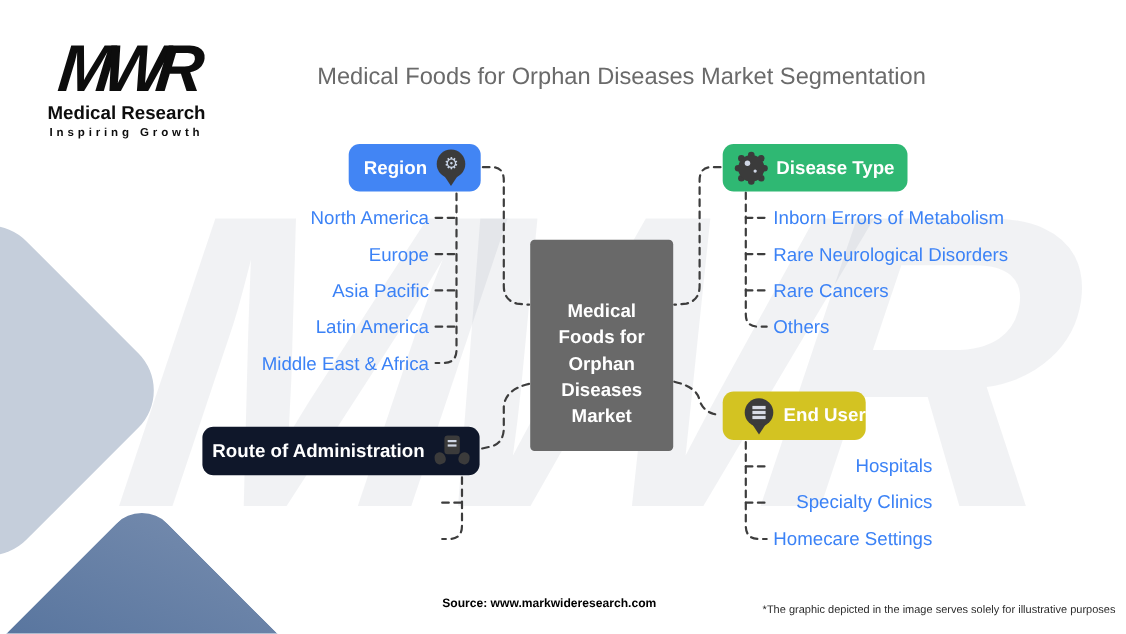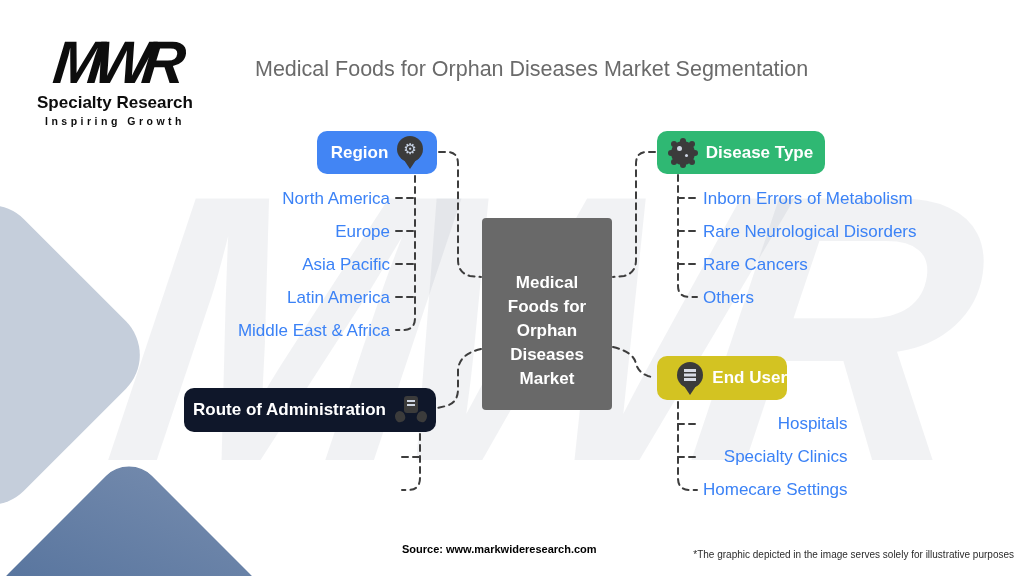--- a/index.html
+++ b/index.html
@@ -11,21 +11,21 @@
   .shape-light{left:-130px;top:235px;width:240px;height:240px;background:#c5cedb;border-radius:48px;transform:rotate(45deg);}
   .shape-slate{left:14px;top:482px;width:204px;height:204px;background:linear-gradient(160deg,#7289ac,#4a6a97);border:13px solid #ffffff;border-radius:46px;transform:rotate(45deg);}
   .watermark{left:120px;top:110px;font-size:380px;font-weight:900;font-style:italic;letter-spacing:-46px;color:rgba(150,158,172,0.13);transform:skewX(-8deg);user-select:none;}
 
   
   .logo{position:absolute;left:30px;top:34px;width:170px;text-align:center;color:#0d0d0d;}
   .logo-mark{font-size:60px;line-height:58px;font-weight:900;font-style:italic;letter-spacing:-9px;transform:skewX(-6deg);}
   .logo-name{font-size:17px;font-weight:bold;letter-spacing:0px;margin-top:1px;}
   .logo-tagline{font-size:10.5px;font-weight:bold;letter-spacing:3.5px;margin-top:2px;}
 
-  .page-title{position:absolute;left:255px;top:57px;width:620px;font-size:21.5px;color:#6a6a6a;}
+  .page-title{position:absolute;left:255px;top:57px;width:620px;text-align:center;font-size:21.5px;color:#6a6a6a;}
 
   
   .connectors{position:absolute;left:0;top:0;}
   .conn{fill:none;stroke:#3d3d3d;stroke-width:2;stroke-dasharray:6 5;stroke-linecap:round;}
 
   
   .center-node{position:absolute;left:482px;top:218px;width:130px;height:192px;background:#696969;border-radius:4px;
     display:flex;align-items:center;justify-content:center;text-align:center;box-sizing:border-box;padding:48px 8px 14px 8px;
     color:#fff;font-size:17px;font-weight:bold;line-height:1.42;}
 
@@ -103,21 +103,21 @@
 
     <path class="conn" d="M 613 347 Q 634 352 636 364 Q 639 373 648 376 L 655 378"></path>
 
     <path class="conn" d="M 678 402 L 678 478 Q 678 490 690 490 L 697 490"></path>
     <path class="conn" d="M 678 424 L 697 424"></path>
     <path class="conn" d="M 678 457 L 697 457"></path>
   </svg>
 
   <div class="logo">
     <div class="logo-mark">MWR</div>
-    <div class="logo-name">Specialty Research</div>
+    <div class="logo-name">Medical Research</div>
     <div class="logo-tagline">Inspiring Growth</div>
   </div>
 
   <div class="page-title">Medical Foods for Orphan Diseases Market Segmentation</div>
 
   <div class="center-node">Medical Foods for Orphan Diseases Market</div>
 
   <div class="badge badge-region">
     <span>Region</span>
     <span class="pin">

